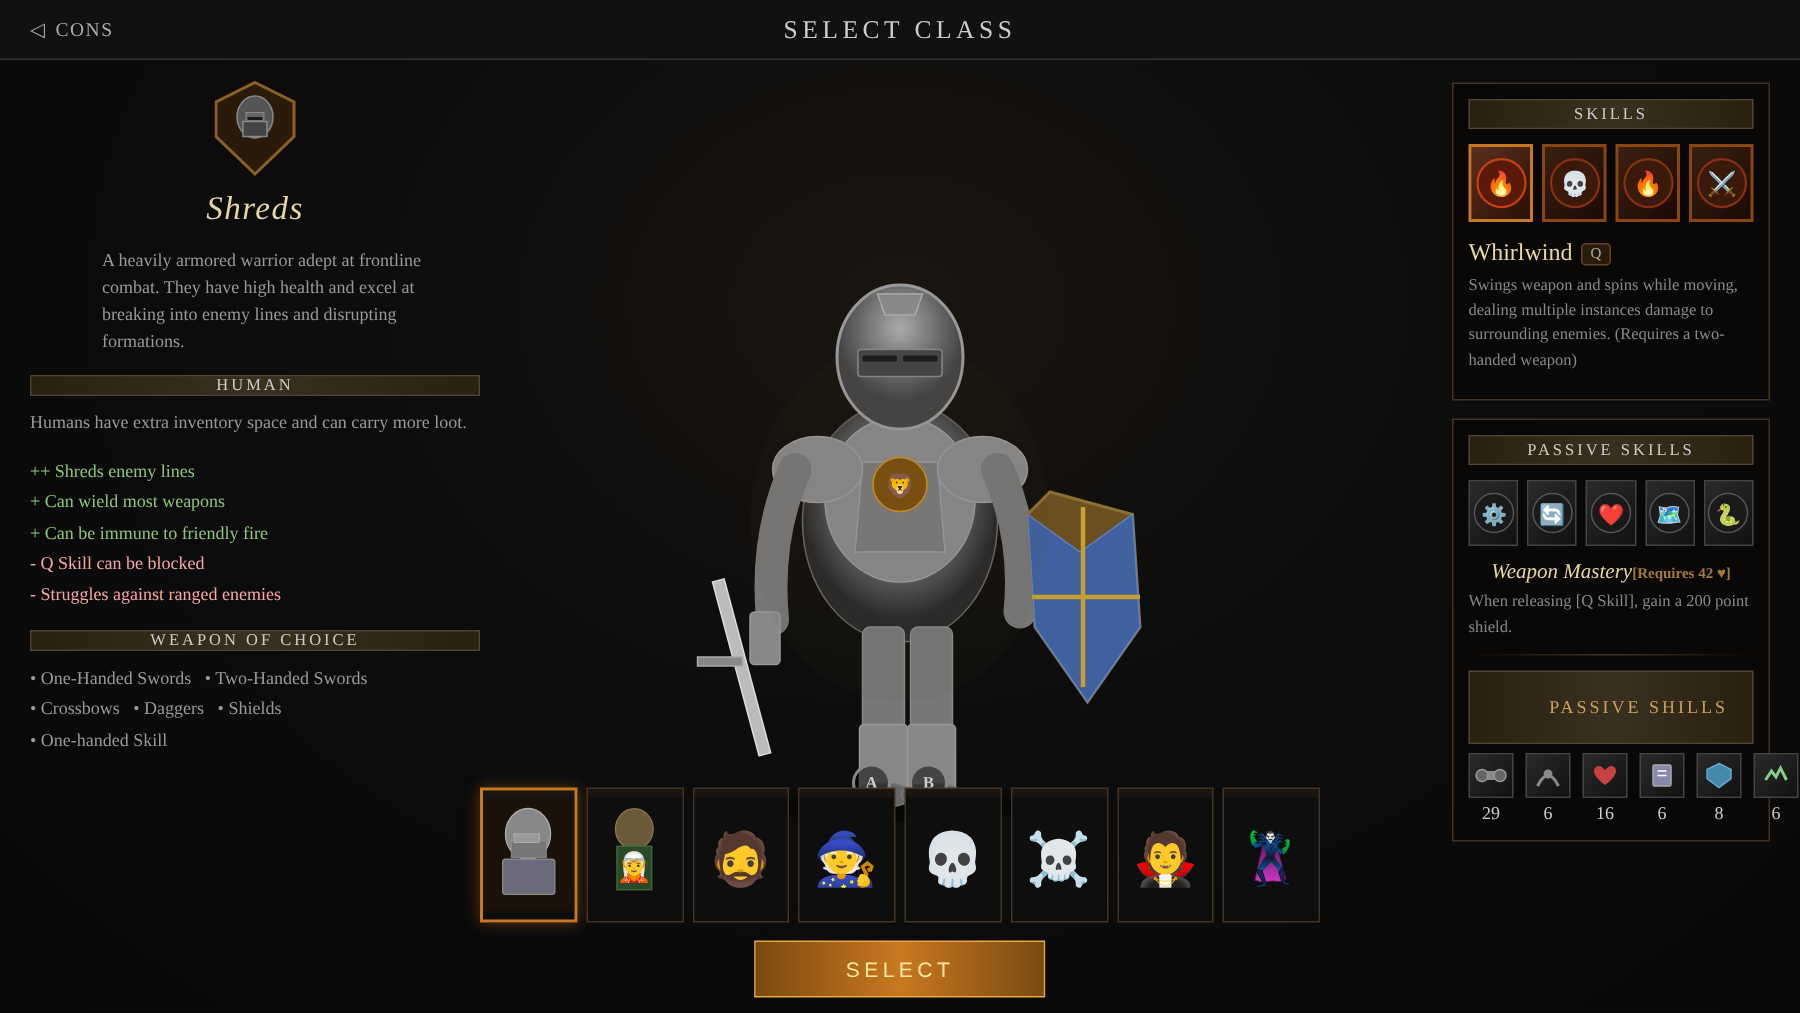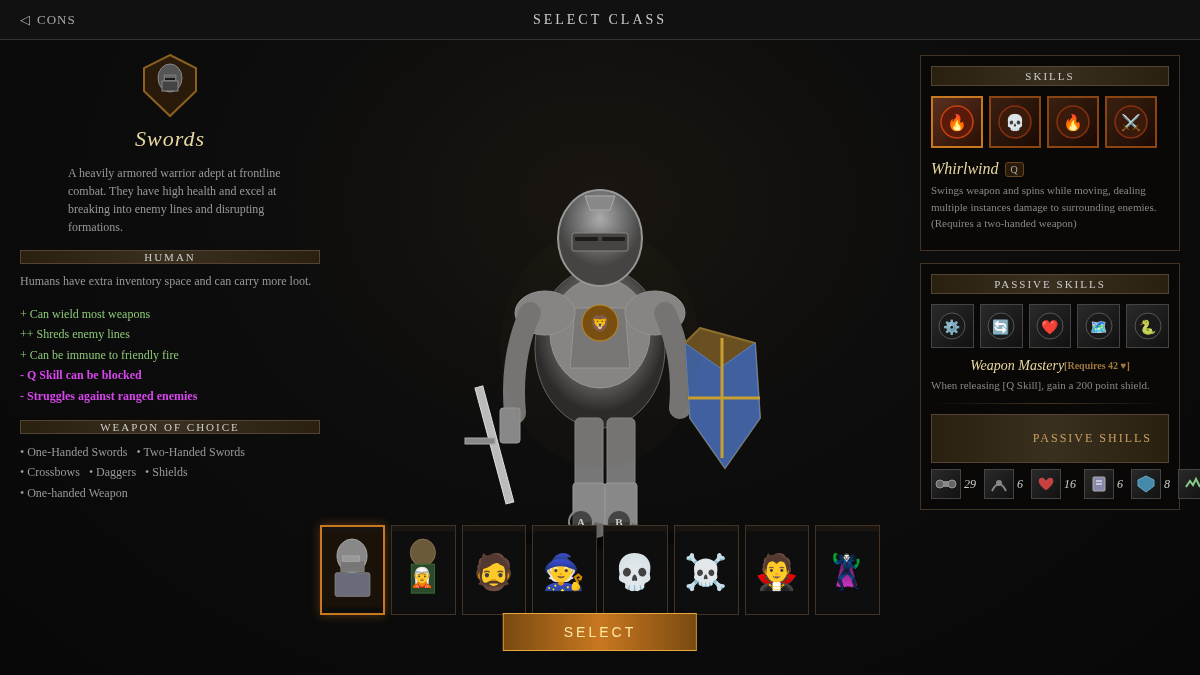--- a/index.html
+++ b/index.html
@@ -39,21 +39,21 @@
       align-items: center;
       gap: 6px;
       color: #aaa;
       font-size: 13px;
       letter-spacing: 1px;
       cursor: pointer;
     }
 
     .page-title {
       color: #ccc;
-      font-size: 14px;
+      font-size: 17px;
       letter-spacing: 3px;
       text-transform: uppercase;
     }
 
     
     .left-panel {
       position: absolute;
       top: 50px;
       left: 20px;
       width: 300px;
@@ -109,21 +109,21 @@
     }
 
     .pros-cons {
       color: #999;
       font-size: 12px;
       line-height: 1.7;
       margin-bottom: 14px;
     }
 
     .pros-cons .pro { color: #8dc878; }
-    .pros-cons .con { color: #d946ef; font-weight: bold; }
+    .pros-cons .con { color: #fca5a5; }
 
     .weapon-list {
       color: #999;
       font-size: 12px;
       line-height: 1.7;
     }
 
     
     .char-area {
       position: absolute;
@@ -165,21 +165,21 @@
       font-size: 11px;
       color: #ccc;
       font-weight: bold;
     }
 
     
     .right-panel {
       position: absolute;
       top: 55px;
       right: 20px;
-      width: 260px;
+      width: 212px;
     }
 
     .skills-box {
       background: rgba(10,8,5,0.8);
       border: 1px solid #443322;
       padding: 10px;
       margin-bottom: 12px;
     }
 
     .skills-header {
@@ -220,21 +220,20 @@
     .skill-name-row {
       display: flex;
       align-items: center;
       gap: 6px;
       margin-bottom: 4px;
     }
 
     .skill-name {
       color: #e8d8a0;
       font-size: 16px;
-      font-style: italic;
     }
 
     .skill-key {
       background: #2a1a0a;
       border: 1px solid #664422;
       color: #aaa;
       font-size: 10px;
       padding: 1px 5px;
       border-radius: 3px;
     }
@@ -294,24 +293,23 @@
     
     .stats-row {
       display: flex;
       gap: 8px;
       justify-content: space-between;
       margin-top: 6px;
     }
 
     .stat-item {
       display: flex;
-      flex-direction: row;
+      flex-direction: column;
       align-items: center;
       gap: 3px;
-      font-style: italic;
     }
 
     .stat-icon {
       width: 30px;
       height: 30px;
       background: linear-gradient(135deg, #2a2a2a 0%, #111 100%);
       border: 1px solid #444;
       display: flex;
       align-items: center;
       justify-content: center;
@@ -350,21 +348,21 @@
     }
 
     .class-thumb.selected {
       border: 2px solid #c87820;
       box-shadow: 0 0 10px rgba(200,120,32,0.4);
     }
 
     
     .select-btn-area {
       position: absolute;
-      bottom: 24px;
+      bottom: 10px;
       left: 50%;
       transform: translateX(-50%);
     }
 
     .select-btn {
       background: linear-gradient(90deg, #7a4a10 0%, #c87820 50%, #7a4a10 100%);
       border: 1px solid #e8a840;
       color: #ffe8a0;
       font-size: 14px;
       letter-spacing: 3px;
@@ -412,41 +410,41 @@
 
         <polygon points="27,2 53,15 53,38 27,63 1,38 1,15" fill="#2a1a0a" stroke="#8B6020" stroke-width="2"></polygon>
 
         <ellipse cx="27" cy="25" rx="12" ry="14" fill="#555" stroke="#888" stroke-width="1"></ellipse>
         <rect x="19" y="28" width="16" height="10" fill="#444" stroke="#888" stroke-width="1"></rect>
         <rect x="21" y="22" width="12" height="5" fill="#666" stroke="#999" stroke-width="0.5"></rect>
 
         <rect x="22" y="25" width="10" height="2" fill="#1a1a1a"></rect>
       </svg>
     </div>
-    <div class="class-name">Swords</div>
+    <div class="class-name">Shreds</div>
   </div>
 
   <div class="class-desc">A heavily armored warrior adept at frontline combat. They have high health and excel at breaking into enemy lines and disrupting formations.</div>
 
   <div class="section-label">HUMAN</div>
   <div class="race-desc">Humans have extra inventory space and can carry more loot.</div>
 
   <div class="pros-cons">
+    <div class="pro">++ Shreds enemy lines</div>
     <div class="pro">+ Can wield most weapons</div>
-    <div class="pro">++ Shreds enemy lines</div>
     <div class="pro">+ Can be immune to friendly fire</div>
     <div class="con">- Q Skill can be blocked</div>
     <div class="con">- Struggles against ranged enemies</div>
   </div>
 
   <div class="section-label">WEAPON OF CHOICE</div>
   <div class="weapon-list">
     <div>• One-Handed Swords &nbsp; • Two-Handed Swords</div>
     <div>• Crossbows &nbsp; • Daggers &nbsp; • Shields</div>
-    <div>• One-handed Weapon</div>
+    <div>• One-handed Skill</div>
   </div>
 </div>
 
 <div class="char-area">
   <div class="char-silhouette">
     
     <svg width="380" height="500" viewBox="0 0 380 500" xmlns="http://www.w3.org/2000/svg">
       <defs>
         <radialGradient id="bodyGrad" cx="50%" cy="40%" r="50%">
           <stop offset="0%" stop-color="#9a9a9a"></stop>

